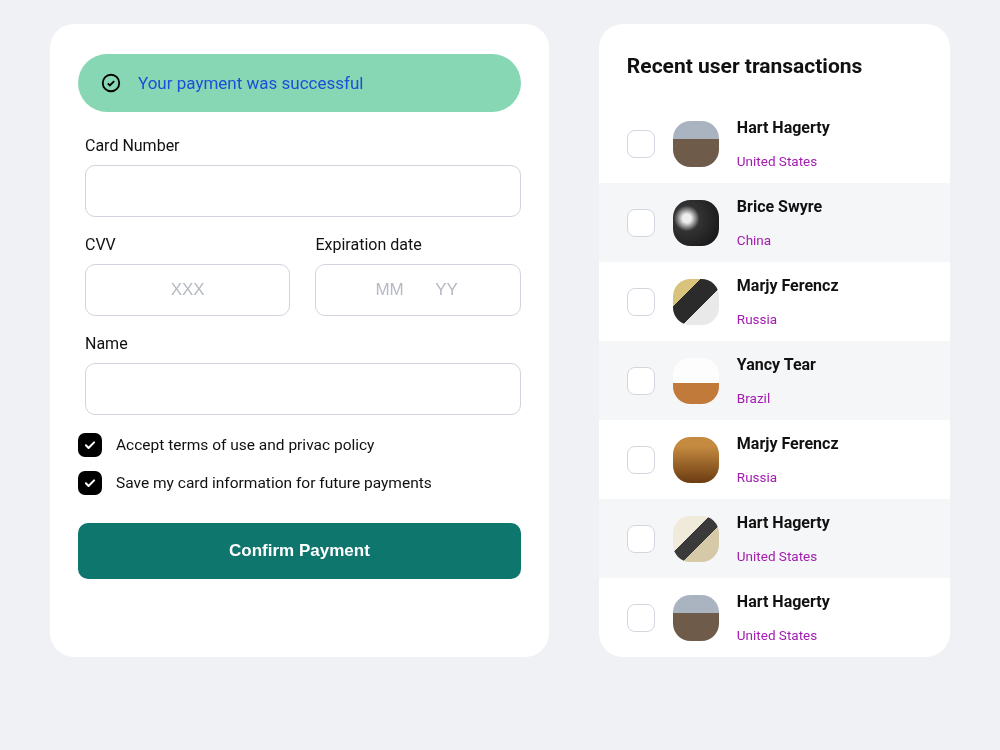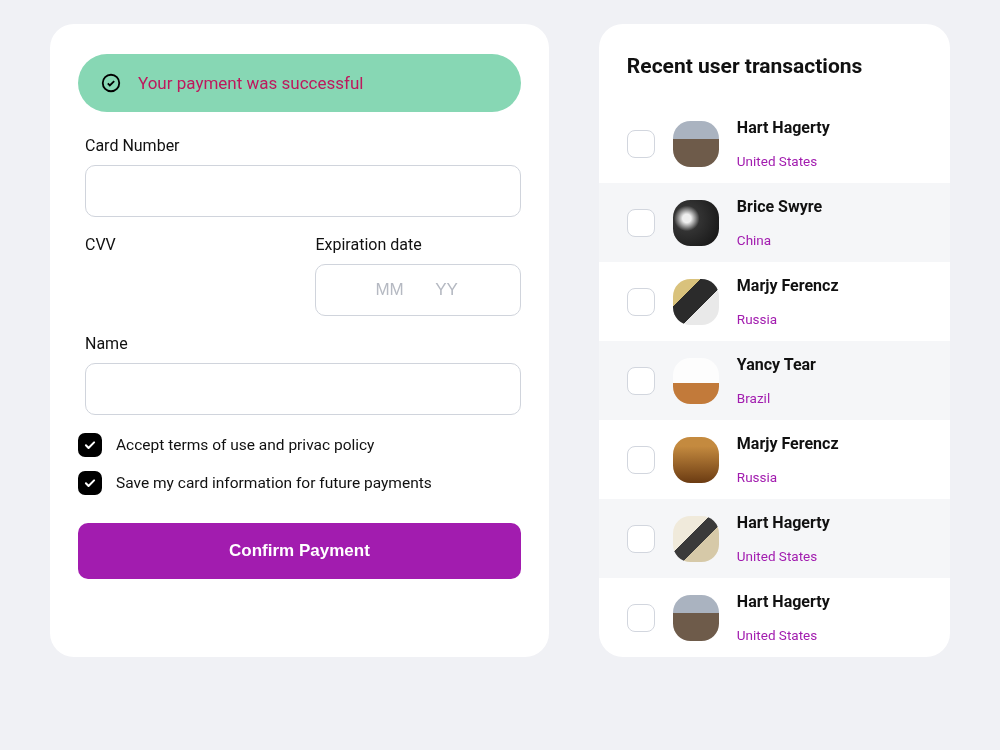--- a/index.html
+++ b/index.html
@@ -27,21 +27,21 @@
     background: #87d7b4;
     border-radius: 999px;
     padding: 18px 22px;
     display: flex;
     align-items: center;
     gap: 16px;
     margin-bottom: 24px;
   }
   .alert-success .msg {
     font-size: 17px;
-    color: #be185d;
+    color: #1d4ed8;
   }
   .field-group { margin-bottom: 18px; margin-left: 7px; }
   .label {
     font-size: 16px;
     color: #111;
     margin-bottom: 10px;
   }
   .input {
     width: 100%;
     height: 52px;
@@ -94,21 +94,21 @@
     justify-content: center;
     flex-shrink: 0;
   }
   .check-label {
     font-size: 15.5px;
     color: #111;
   }
   .confirm-btn {
     width: 100%;
     height: 56px;
-    background: #a21caf;
+    background: #0f766e;
     color: #fff;
     border: none;
     border-radius: 10px;
     font-size: 17px;
     font-weight: 600;
     margin-top: 28px;
     cursor: pointer;
   }
   
   .trans-card {
@@ -172,20 +172,21 @@
     </div>
 
     <div class="field-group">
       <div class="label">Card Number</div>
       <input class="input" type="text" style="">
     </div>
 
     <div class="row2">
       <div class="col field-group">
         <div class="label">CVV</div>
+        <input class="input cvv-input" type="text" placeholder="XXX" style="">
       </div>
       <div class="col field-group">
         <div class="label">Expiration date</div>
         <div class="exp-inputs">
           <input type="text" placeholder="MM" style="">
           <input type="text" placeholder="YY" style="">
         </div>
       </div>
     </div>
 

